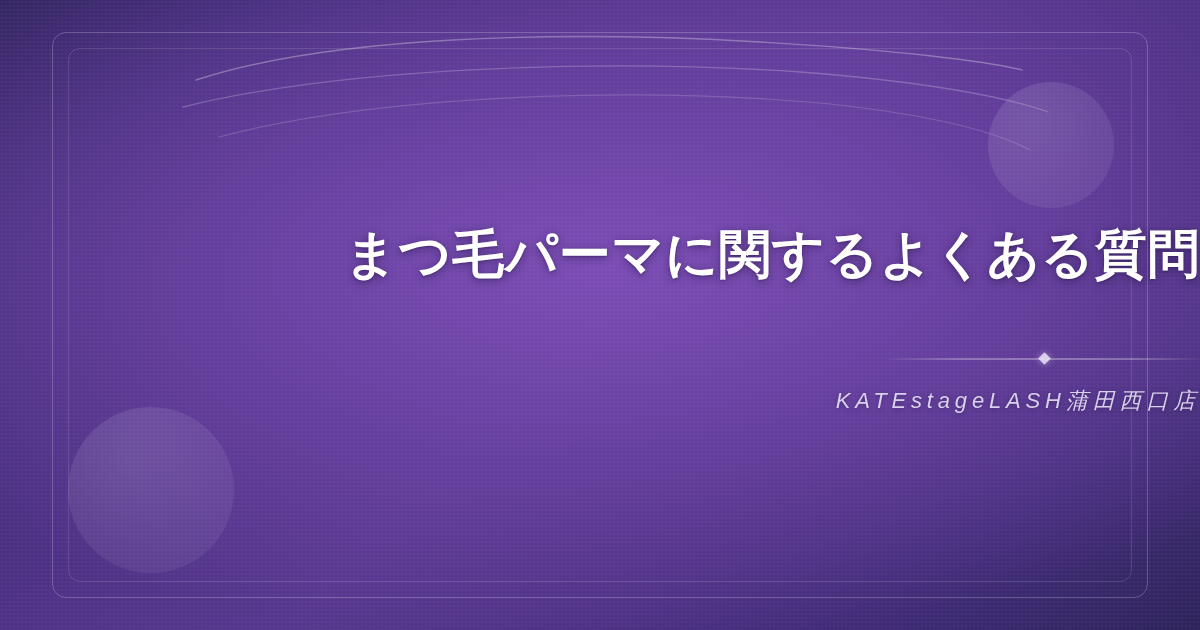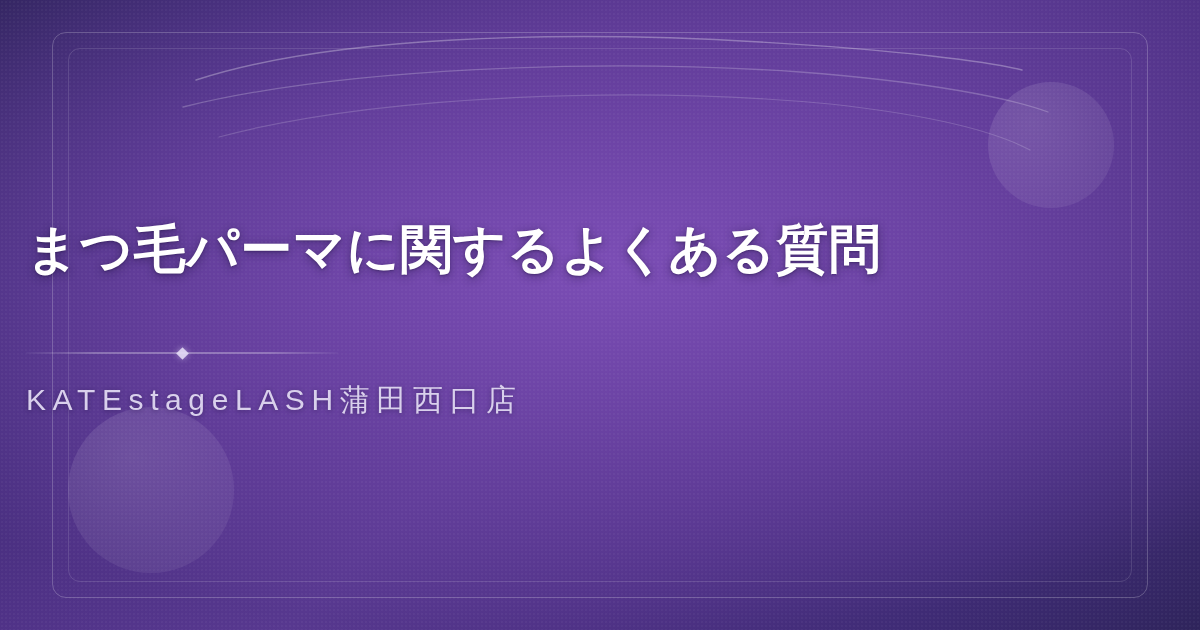--- a/index.html
+++ b/index.html
@@ -106,21 +106,21 @@
 
   
   .content {
     position: absolute;
     left: 0;
     right: 0;
     top: 0;
     bottom: 0;
     display: flex;
     flex-direction: column;
-    align-items: flex-start;
+    align-items: flex-end;
     justify-content: center;
     padding-top: 6px;
     margin-left: 26px;
   }
 
   .title {
     margin: 0;
     color: #ffffff;
     font-size: 52px;
     font-weight: 700;
@@ -160,25 +160,26 @@
     width: 9px;
     height: 9px;
     transform: rotate(45deg);
     background: rgba(228, 219, 245, 0.92);
     box-shadow: 0 0 6px rgba(228, 219, 245, 0.5);
   }
 
   .subtitle {
     margin: 20px 0 0 0;
     color: #d9d0ec;
-    font-size: 30px;
+    font-size: 22px;
     font-weight: 400;
     letter-spacing: 0.22em;
     text-align: center;
     text-shadow: 0 1px 5px rgba(26, 16, 56, 0.40);
+    font-style: italic;
   }
 </style>
 </head>
 <body>
 
 <div class="ogp-card">
 
   <div class="texture"></div>
 
   <div class="circle circle-top-right"></div>

